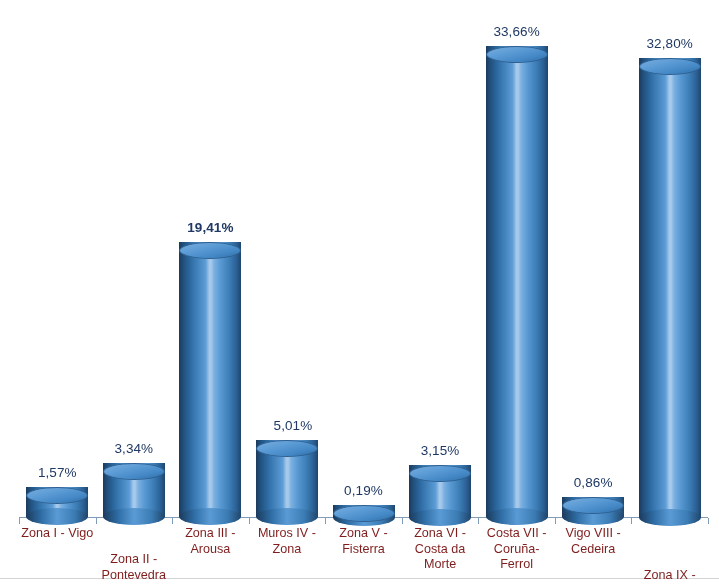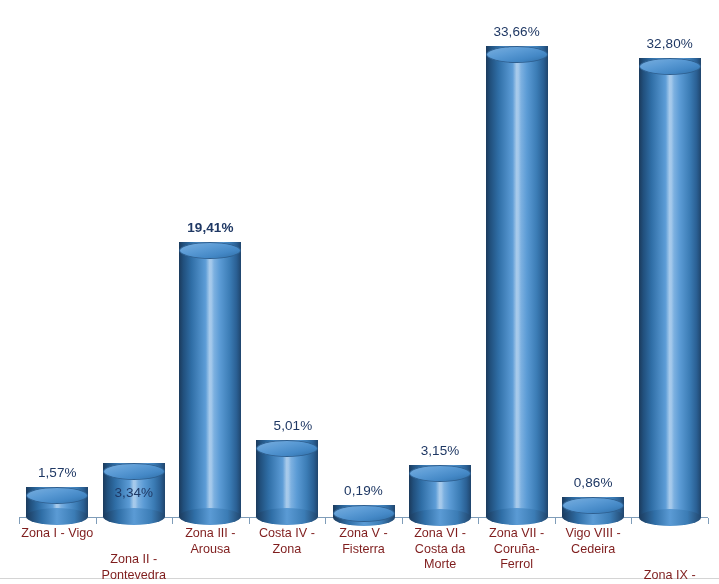--- a/index.html
+++ b/index.html
@@ -177,21 +177,21 @@
       </div>
       <div class="bar-group" style="left: 639px; width: 62px; top: 57.5px; height: 468px;">
         <div class="cyl-body" style="height: 459.5px; bottom: 8.5px;"></div>
         <div class="cyl-sheen" style="height: 459.5px; bottom: 8.5px;"></div>
         <div class="cyl-bottom" style="height: 17px;"></div>
         <div class="cyl-top" style="height: 17px; top: 0px;"></div>
       </div>
     </div>
   <div id="labels-layer">
       <div class="data-label" style="left: 12.2778px; width: 90px; top: 464.913px;">1,57%</div>
-      <div class="data-label" style="left: 88.8333px; width: 90px; top: 440.575px; margin-top: 44px;">3,34%</div>
+      <div class="data-label" style="left: 88.8333px; width: 90px; top: 440.575px;">3,34%</div>
       <div class="data-label" style="left: 165.389px; width: 90px; top: 219.613px; font-weight: bold;">19,41%</div>
       <div class="data-label" style="left: 241.944px; width: 90px; top: 417.613px; margin-left: 6px;">5,01%</div>
       <div class="data-label" style="left: 318.5px; width: 90px; top: 482.5px;">0,19%</div>
       <div class="data-label" style="left: 395.056px; width: 90px; top: 443.188px;">3,15%</div>
       <div class="data-label" style="left: 471.611px; width: 90px; top: 23.675px;">33,66%</div>
       <div class="data-label" style="left: 548.167px; width: 90px; top: 474.675px;">0,86%</div>
       <div class="data-label" style="left: 624.722px; width: 90px; top: 35.5px;">32,80%</div>
     </div>
   <div id="cats-layer">
       <div class="cat-label" style="left: 21px; width: 72.5556px; top: 526px;">
@@ -199,34 +199,34 @@
       </div>
       <div class="cat-label" style="left: 97.5556px; width: 72.5556px; top: 526px; margin-top: 26px;">
         <div>Zona II -</div>
         <div>Pontevedra</div>
       </div>
       <div class="cat-label" style="left: 174.111px; width: 72.5556px; top: 526px;">
         <div>Zona III -</div>
         <div>Arousa</div>
       </div>
       <div class="cat-label" style="left: 250.667px; width: 72.5556px; top: 526px;">
-        <div>Costa IV -</div>
+        <div>Muros IV -</div>
         <div>Zona</div>
       </div>
       <div class="cat-label" style="left: 327.222px; width: 72.5556px; top: 526px;">
         <div>Zona V -</div>
         <div>Fisterra</div>
       </div>
       <div class="cat-label" style="left: 403.778px; width: 72.5556px; top: 526px;">
         <div>Zona VI -</div>
         <div>Costa da</div>
         <div>Morte</div>
       </div>
       <div class="cat-label" style="left: 480.333px; width: 72.5556px; top: 526px;">
-        <div>Zona VII -</div>
+        <div>Costa VII -</div>
         <div>Coruña-</div>
         <div>Ferrol</div>
       </div>
       <div class="cat-label" style="left: 556.889px; width: 72.5556px; top: 526px;">
         <div>Vigo VIII -</div>
         <div>Cedeira</div>
       </div>
       <div class="cat-label" style="left: 633.444px; width: 72.5556px; top: 526px; margin-top: 42px;">
         <div>Zona IX -</div>
         <div>Mariña</div>

